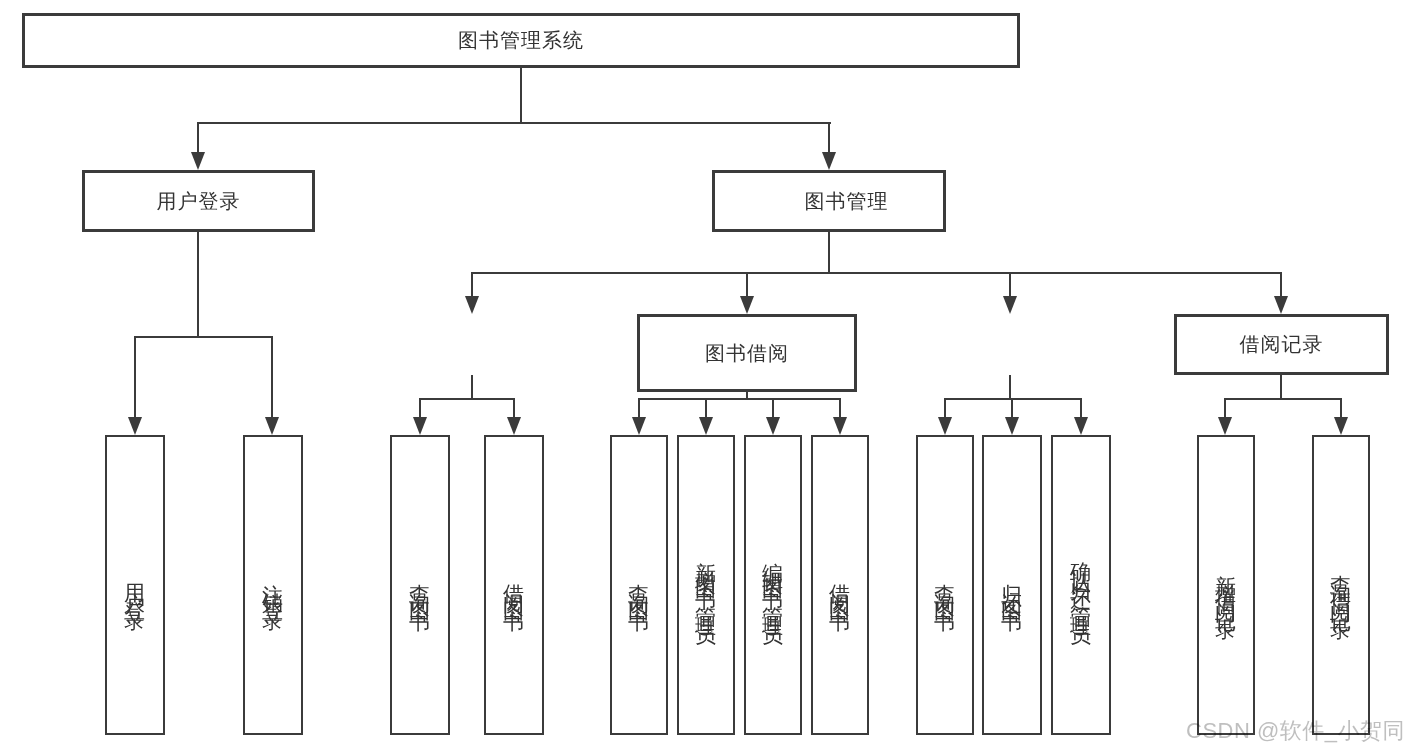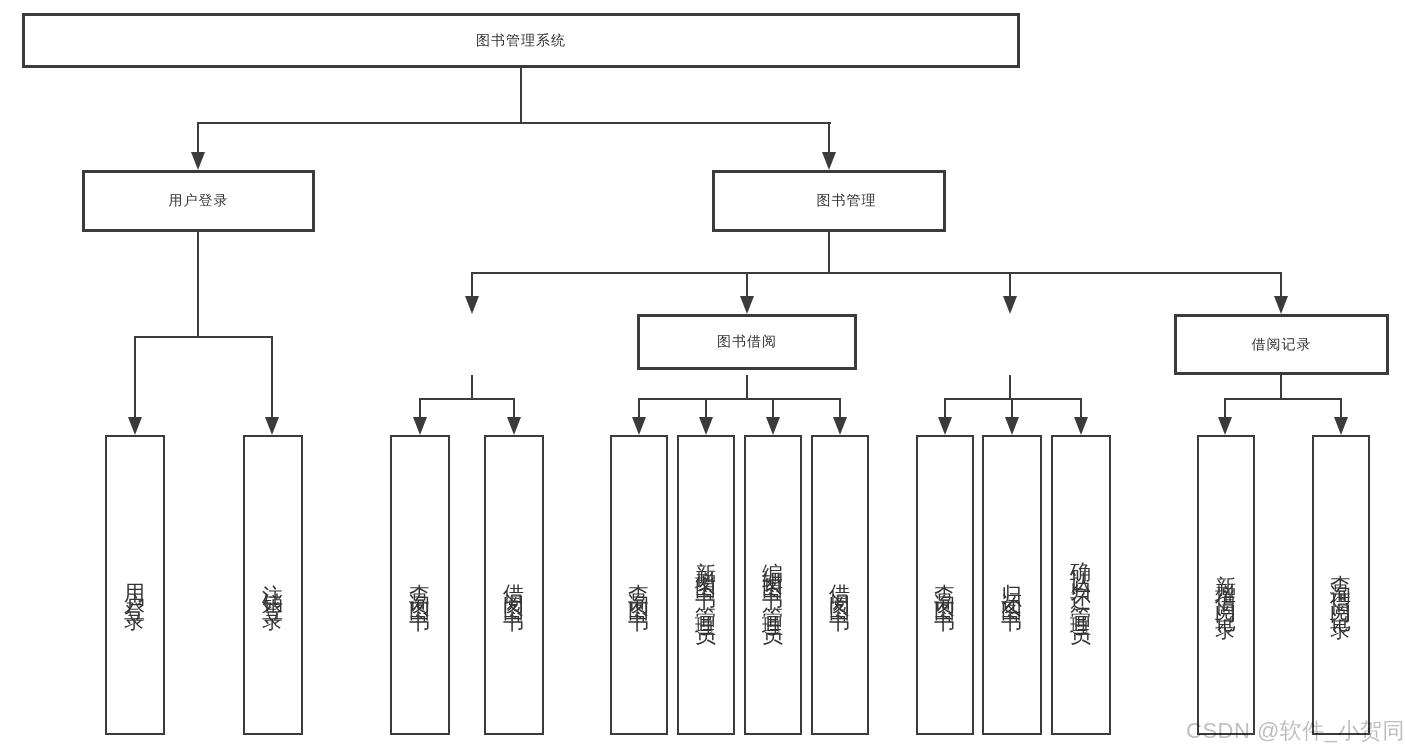--- a/index.html
+++ b/index.html
@@ -13,21 +13,21 @@
     overflow: hidden;
   }
   .box {
     position: absolute;
     box-sizing: border-box;
     background: #ffffff;
     border: 3px solid #3b3b3b;
     display: flex;
     align-items: center;
     justify-content: center;
-    font-size: 14px;
+    font-size: 20px;
     letter-spacing: 1px;
     color: #333333;
     z-index: 2;
   }
   .leaf {
     border-width: 2.5px;
     writing-mode: vertical-rl;
     text-orientation: mixed;
     font-size: 21px;
     letter-spacing: 9px;
@@ -84,21 +84,21 @@
   <div class="hline" style="left:471px; top:272px; width:811px;"></div>
   <div class="vline" style="left:471px; top:272px; height:25px;"></div>
   <div class="ahead" style="left:465px; top:296px;"></div>
   <div class="vline" style="left:746px; top:272px; height:25px;"></div>
   <div class="ahead" style="left:740px; top:296px;"></div>
   <div class="vline" style="left:1009px; top:272px; height:25px;"></div>
   <div class="ahead" style="left:1003px; top:296px;"></div>
   <div class="vline" style="left:1280px; top:272px; height:25px;"></div>
   <div class="ahead" style="left:1274px; top:296px;"></div>
 
-  <div class="box" style="left:637px; top:314px; width:220px; height:56px;">图书借阅</div>
+  <div class="box" style="left:637px; top:314px; width:220px; height:78px;">图书借阅</div>
   <div class="box" style="left:1174px; top:314px; width:215px; height:61px;">借阅记录</div>
 
   <div class="vline" style="left:471px; top:375px; height:23px;"></div>
   <div class="hline" style="left:419px; top:398px; width:96px;"></div>
   <div class="vline" style="left:419px; top:398px; height:20px;"></div>
   <div class="ahead" style="left:413px; top:417px;"></div>
   <div class="vline" style="left:513px; top:398px; height:20px;"></div>
   <div class="ahead" style="left:507px; top:417px;"></div>
 
   <div class="vline" style="left:746px; top:375px; height:23px;"></div>

